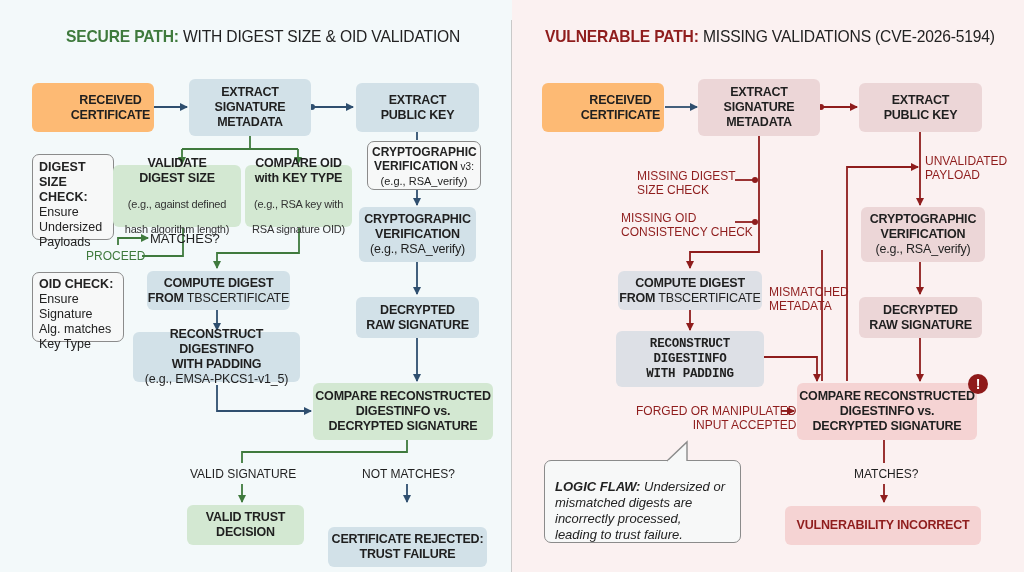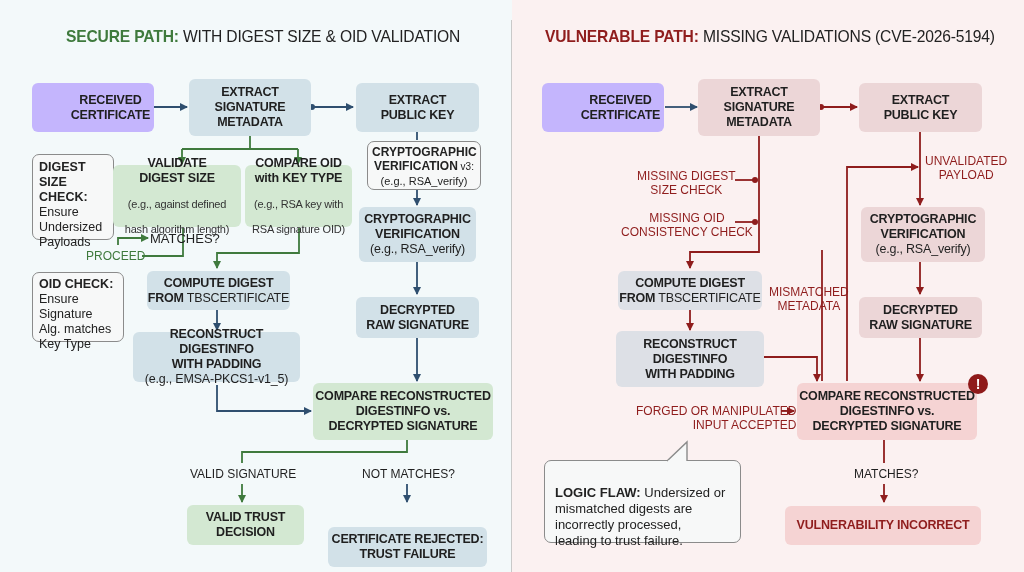--- a/index.html
+++ b/index.html
@@ -11,29 +11,29 @@
   .divider { position: absolute; left: 511px; top: 20px; width: 1px; height: 552px; background: #c9c9c9; }
   .title { position: absolute; top: 27px; font-size: 17px; font-weight: normal; letter-spacing: -0.2px; color: #222; white-space: nowrap; transform: scaleX(0.92); transform-origin: left center; }
   .title b { font-weight: bold; }
   #left-title { left: 66px; }
   #left-title b { color: #3f7a3d; }
   #right-title { left: 545px; }
   #right-title b { color: #8f1d1d; }
   .box { position: absolute; border-radius: 6px; display: flex; flex-direction: column; align-items: center; justify-content: center; text-align: center; font-weight: bold; font-size: 12.5px; line-height: 15px; color: #1f1f1f; letter-spacing: -0.2px; }
   .box .sub { font-weight: normal; font-size: 11px; line-height: 13px; color: #333; margin-top: 12px; }
   .box .norm { font-weight: normal; }
-  .blue { background: #c4b5fd; padding-left: 35px; }
+  .blue { background: #fdba74; padding-left: 35px; }
   .lblue { background: #d2e1e8; }
   .green { background: #d3e8d2; }
   .pink { background: #ecd6d7; }
   .gray { background: #dde0e6; }
   .red { background: #f5d3d3; }
   .callout { position: absolute; background: #f7f8f8; border: 1.4px solid #8b8b8b; border-radius: 7px; font-size: 12.5px; line-height: 15px; color: #222; padding: 6px 8px; }
   .callout b { font-weight: bold; }
-  .lbl { position: absolute; font-size: 12px; line-height: 14px; white-space: nowrap; text-align: center; }
+  .lbl { position: absolute; font-size: 12px; line-height: 14px; white-space: nowrap; }
   .lbl.dark { color: #1f1f1f; }
   .lbl.grn { color: #3f7a3d; }
   .lbl.redt { color: #8f1d1d; }
   svg.wires { position: absolute; left: 0; top: 0; width: 1024px; height: 572px; pointer-events: none; }
   .alert { position: absolute; width: 20px; height: 20px; border-radius: 50%; background: #8f1a1a; color: #fff; font-weight: bold; font-size: 14px; line-height: 20px; text-align: center; }
 </style>
 </head>
 <body>
 
 <div class="panel" id="left-panel"></div>
@@ -225,39 +225,39 @@
   <span><span>FROM</span><span class="norm"> TBSCERTIFICATE</span></span>
 </div>
 <div class="lbl redt" style="left:769px;top:285px;">
   <span>MISMATCHED</span><br>
   <span>METADATA</span>
 </div>
 <div class="box pink" style="left:859px;top:297px;width:123px;height:41px;">
   <span>DECRYPTED</span>
   <span>RAW SIGNATURE</span>
 </div>
-<div class="box gray" style="left:616px;top:331px;width:148px;height:56px;">
+<div class="box gray" style="left:616px;top:331px;width:148px;height:56px;font-family:Liberation Mono, monospace;">
   <span>RECONSTRUCT</span>
   <span>DIGESTINFO</span>
   <span>WITH PADDING</span>
 </div>
 
 <div class="box red" style="left:797px;top:383px;width:180px;height:57px;">
   <span>COMPARE RECONSTRUCTED</span>
   <span>DIGESTINFO vs.</span>
   <span>DECRYPTED SIGNATURE</span>
 </div>
 <div class="alert" style="left:968px;top:374px;">!</div>
 
 <div class="lbl redt" style="left:636px;top:404px;text-align:right;">
   <span>FORGED OR MANIPULATED</span><br>
   <span>INPUT ACCEPTED</span>
 </div>
 
-<div class="callout" style="left:544px;top:460px;width:197px;height:83px;padding:24px 10px;font-size:13px;line-height:16px;">
+<div class="callout" style="left:544px;top:460px;width:197px;height:83px;padding:18px 10px;font-size:13px;line-height:16px;font-style:italic;">
   <b>LOGIC FLAW:</b><span> Undersized or</span><br>
   <span>mismatched digests are</span><br>
   <span>incorrectly processed,</span><br>
   <span>leading to trust failure.</span>
 </div>
 <svg style="position:absolute;left:665px;top:440px;width:30px;height:22px;" viewBox="0 0 30 22">
   <path d="M2,21 L22,2 L22,21" fill="#f7f8f8" stroke="#8b8b8b" stroke-width="1.4"></path>
   <path d="M3,21.5 L21,21.5" stroke="#f7f8f8" stroke-width="2"></path>
 </svg>
 

